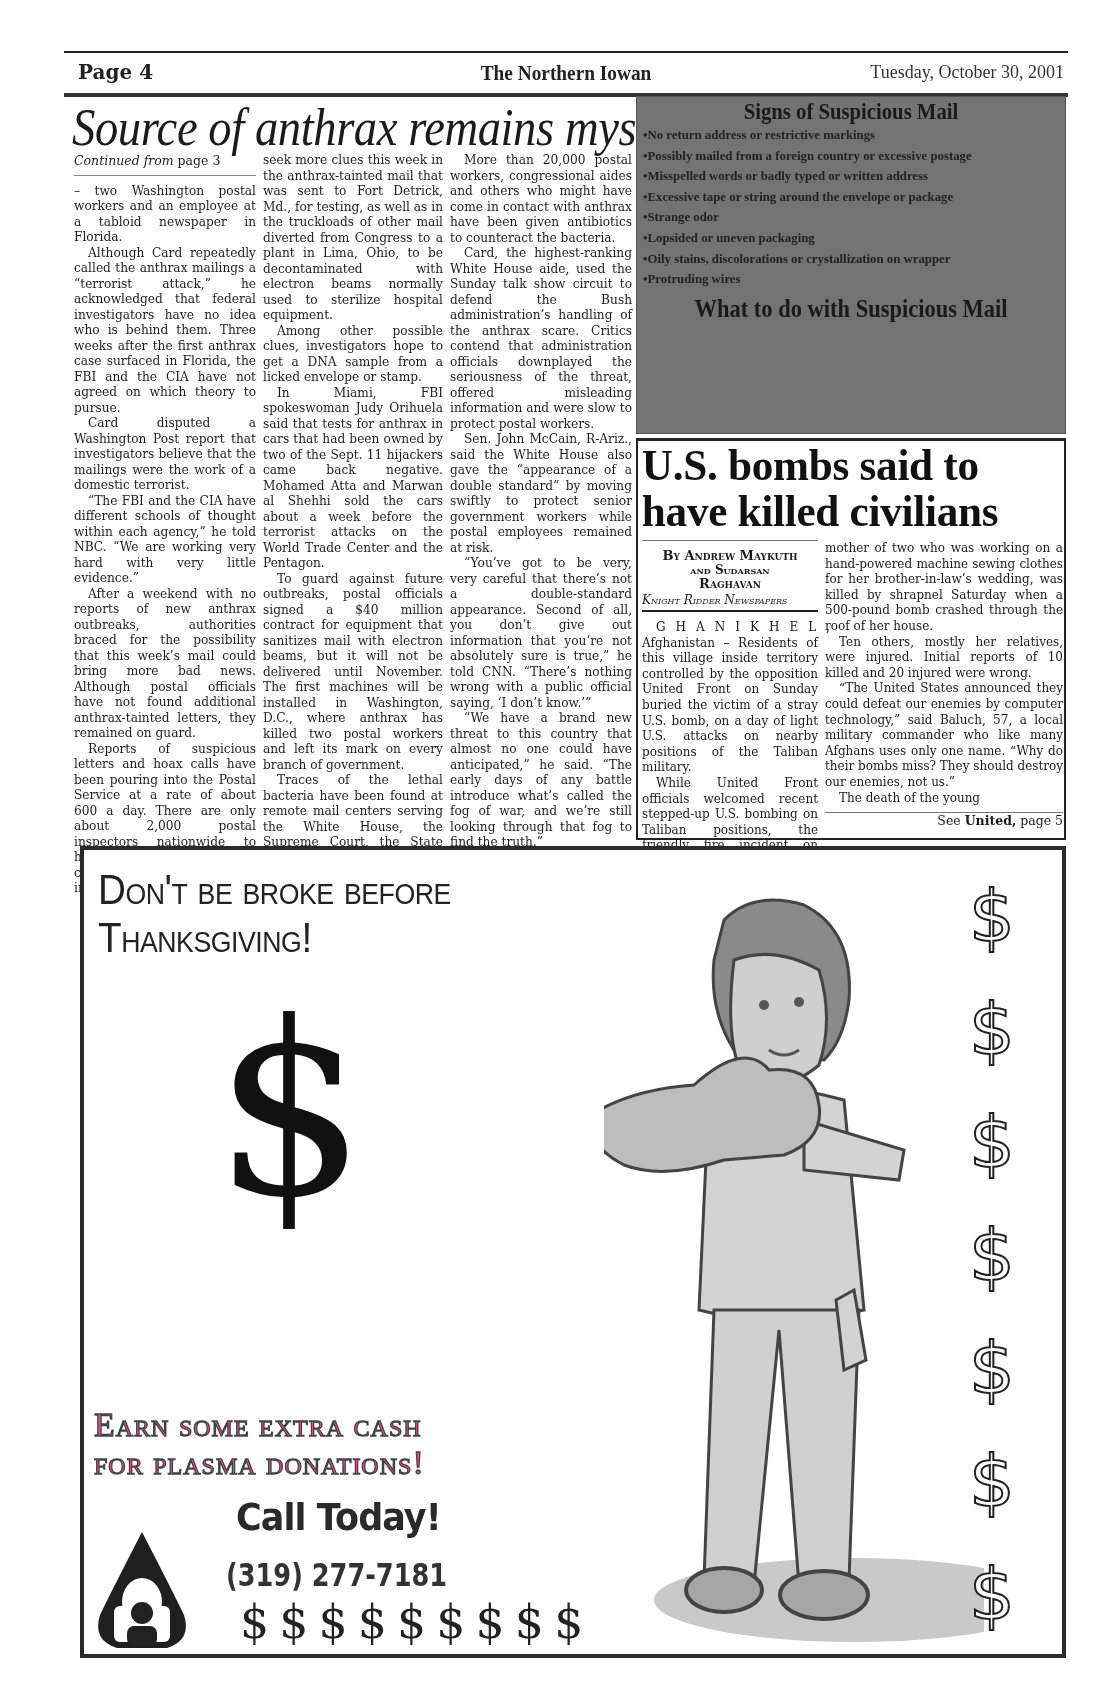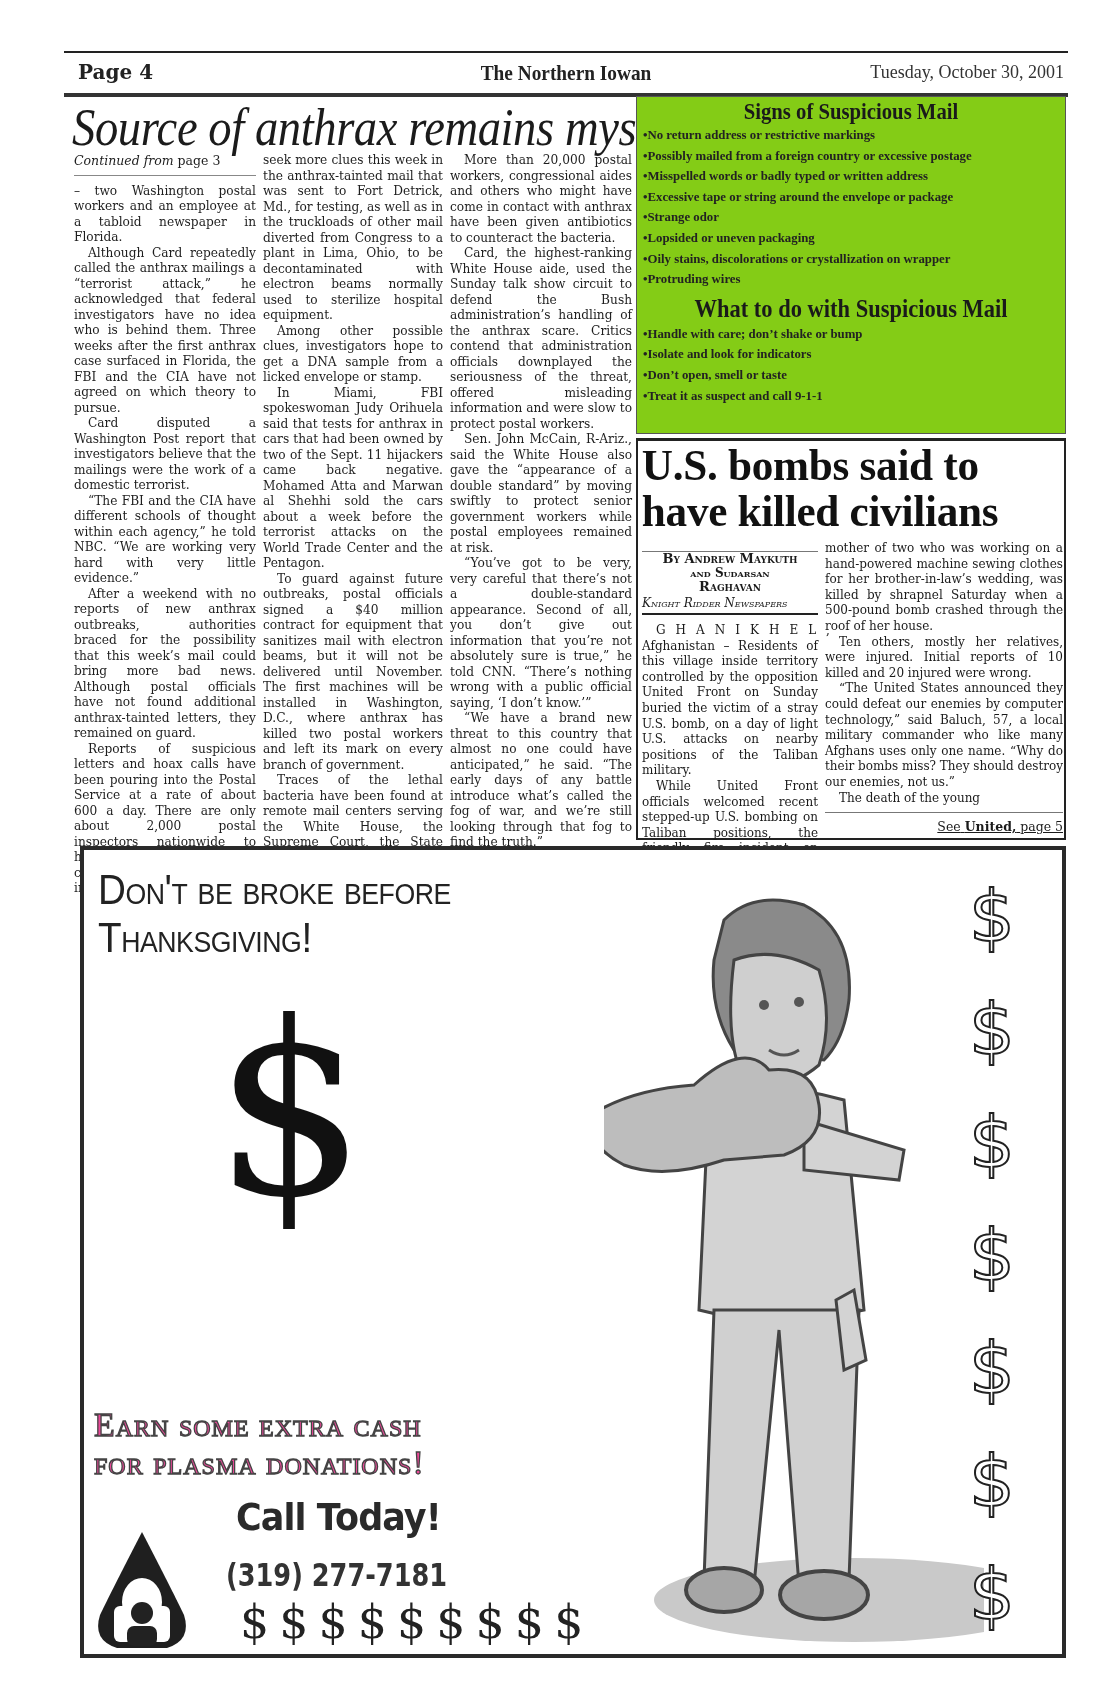--- a/index.html
+++ b/index.html
@@ -19,41 +19,41 @@
 
   .col { position: absolute; font-family: "DejaVu Serif", serif; font-size: 12.2px; line-height: 15.5px; text-align: justify; color: #1e1e1e; }
   .col p { text-indent: 14px; }
   .col p.first { text-indent: 0; }
   .col-1 { left: 10px; top: 153px; width: 182px; }
   .col-2 { left: 199px; top: 153px; width: 180px; }
   .col-3 { left: 386px; top: 153px; width: 182px; }
   .continued { font-size: 12.5px; padding-bottom: 6px; border-bottom: 1px solid #888; margin-bottom: 8px; text-align: left; }
   .continued i { font-style: italic; }
 
-  .sidebar { position: absolute; left: 572px; top: 96px; width: 430px; height: 338px; background: #84cc16; border: 1px solid #555; padding: 0 6px; }
+  .sidebar { position: absolute; left: 572px; top: 96px; width: 430px; height: 338px; background: #737373; border: 1px solid #555; padding: 0 6px; }
   .sidebar h2 { font-family: "Liberation Serif", serif; font-weight: bold; font-size: 23px; text-align: center; line-height: 26px; margin-top: 2px; color: #1a1a1a; transform: scaleX(0.9); }
   .sidebar h2.second { font-size: 25px; line-height: 30px; margin-top: 4px; }
   .sidebar ul { list-style: none; }
   .sidebar li { font-family: "Liberation Serif", serif; font-weight: bold; font-size: 12.8px; line-height: 20.6px; color: #222; white-space: nowrap; }
   .sidebar li::before { content: "\2022 "; }
 
   .article2 { position: absolute; left: 572px; top: 438px; width: 430px; height: 402px; border: 2px solid #222; border-top: 3px solid #222; }
   .hl2 { font-family: "Liberation Serif", serif; font-weight: bold; font-size: 45px; line-height: 44px; color: #111; padding: 2px 0 0 4px; letter-spacing: -0.3px; white-space: nowrap; transform: scaleX(0.96); transform-origin: left top; }
   .a2-left { position: absolute; left: 4px; top: 99px; width: 176px; }
-  .byline { border-top: 1px solid #777; margin-top: 11px; text-align: center; font-family: "DejaVu Serif", serif; font-weight: bold; font-size: 12px; line-height: 14px; font-variant: small-caps; }
+  .byline { border-top: 1px solid #777; margin-top: 0; padding-top: 8px; text-align: center; font-family: "DejaVu Serif", serif; font-weight: bold; font-size: 12px; line-height: 14px; font-variant: small-caps; }
   .byline-name { font-size: 13px; }
   .agency { font-family: "DejaVu Serif", serif; font-style: italic; font-variant: small-caps; font-size: 12px; padding: 2px 0 3px 0; border-bottom: 2px solid #222; text-align: left; }
   .a2-body { font-family: "DejaVu Serif", serif; font-size: 12px; line-height: 15.6px; text-align: justify; margin-top: 8px; }
   .a2-body p { text-indent: 14px; }
   .a2-body p.dateline { text-indent: 14px; }
   .dl { letter-spacing: 10px; }
   .a2-right { position: absolute; left: 187px; top: 100px; width: 238px; font-family: "DejaVu Serif", serif; font-size: 12px; line-height: 15.6px; text-align: justify; }
   .a2-right p { text-indent: 14px; }
   .a2-right p.first { text-indent: 0; }
-  .jump { border-top: 1px solid #777; margin-top: 6px; padding-top: 6px; text-align: right; font-size: 12.5px; text-decoration: underline; }
+  .jump { border-top: 1px solid #777; margin-top: 6px; text-align: right; font-size: 12.5px; }
   .jump b { font-weight: bold; }
 
   .ad { position: absolute; left: 16px; top: 846px; width: 986px; height: 812px; border: 4px solid #2a2a2a; background: #fff; overflow: hidden; }
   .ad-title { position: absolute; left: 14px; top: 16px; font-family: "Liberation Sans", sans-serif; font-size: 42px; line-height: 48px; color: #222; font-weight: normal; letter-spacing: -0.5px; transform: scaleX(0.92); transform-origin: left top; white-space: nowrap; }
   .ad-bigdollar { position: absolute; left: 130px; top: 130px; font-family: "DejaVu Serif", serif; font-size: 240px; line-height: 260px; color: #111; }
   .ad-earn { position: absolute; left: 10px; top: 710px; font-family: "Liberation Serif", serif; font-size: 34px; line-height: 38px; color: #ec4899; -webkit-text-stroke: 1.3px #444; letter-spacing: 1px; white-space: nowrap; }
   .ad-earn { top: 556px; }
   .ad-call { position: absolute; left: 152px; top: 645px; font-family: "DejaVu Sans", sans-serif; font-weight: bold; font-size: 38px; color: #2a2a2a; letter-spacing: -1px; transform: scaleX(0.92); transform-origin: left top; }
   .ad-phone { position: absolute; left: 142px; top: 706px; font-family: "DejaVu Sans", sans-serif; font-weight: bold; font-size: 32px; color: #333; transform: scaleX(0.8); transform-origin: left top; white-space: nowrap; }
   .ad-dollars { position: absolute; left: 156px; top: 746px; font-family: "DejaVu Serif", serif; font-size: 46px; line-height: 52px; color: #222; letter-spacing: 10px; white-space: nowrap; }
@@ -113,26 +113,20 @@
       <li>No return address or restrictive markings</li>
       <li>Possibly mailed from a foreign country or excessive postage</li>
       <li>Misspelled words or badly typed or written address</li>
       <li>Excessive tape or string around the envelope or package</li>
       <li>Strange odor</li>
       <li>Lopsided or uneven packaging</li>
       <li>Oily stains, discolorations or crystallization on wrapper</li>
       <li>Protruding wires</li>
     </ul>
     <h2 class="second">What to do with Suspicious Mail</h2>
-    <ul>
-      <li>Handle with care; don’t shake or bump</li>
-      <li>Isolate and look for indicators</li>
-      <li>Don’t open, smell or taste</li>
-      <li>Treat it as suspect and call 9-1-1</li>
-    </ul>
   </div>
 
   <div class="article2">
     <div class="hl2">U.S. bombs said to</div>
     <div class="hl2">have killed civilians</div>
 
     <div class="a2-left">
       <div class="byline">
         <div class="byline-name">By Andrew Maykuth</div>
         <div>and Sudarsan</div>

